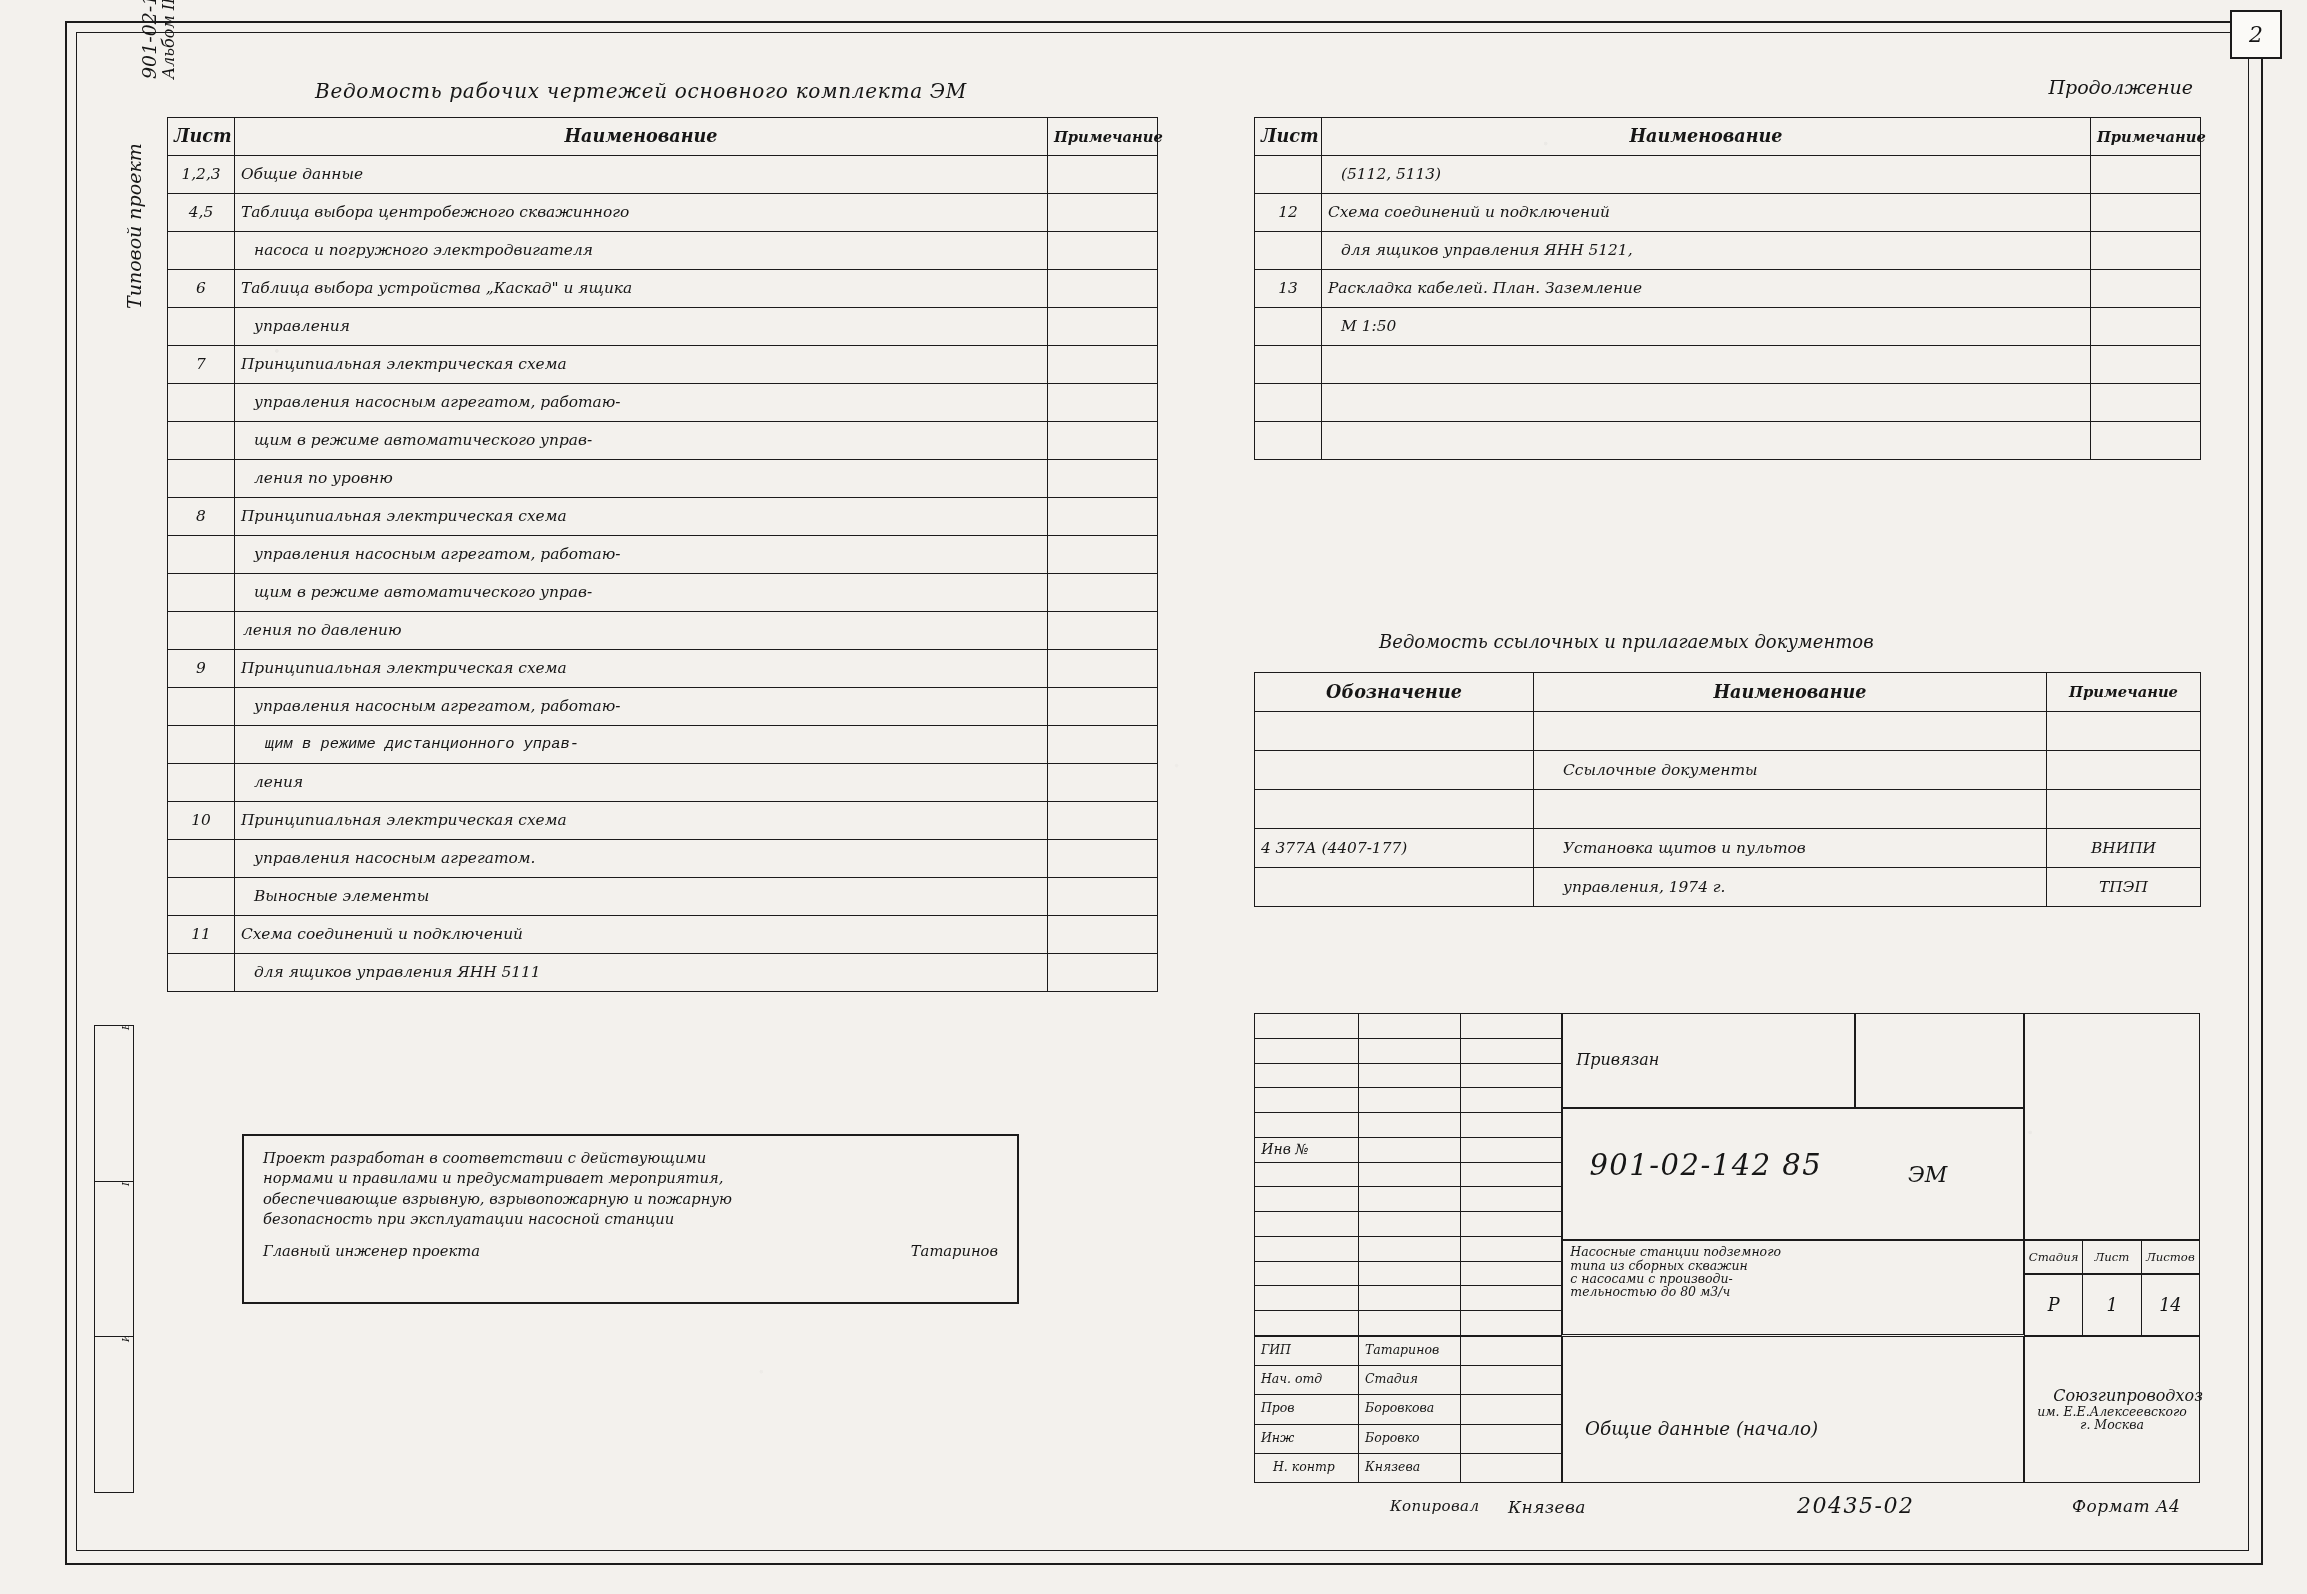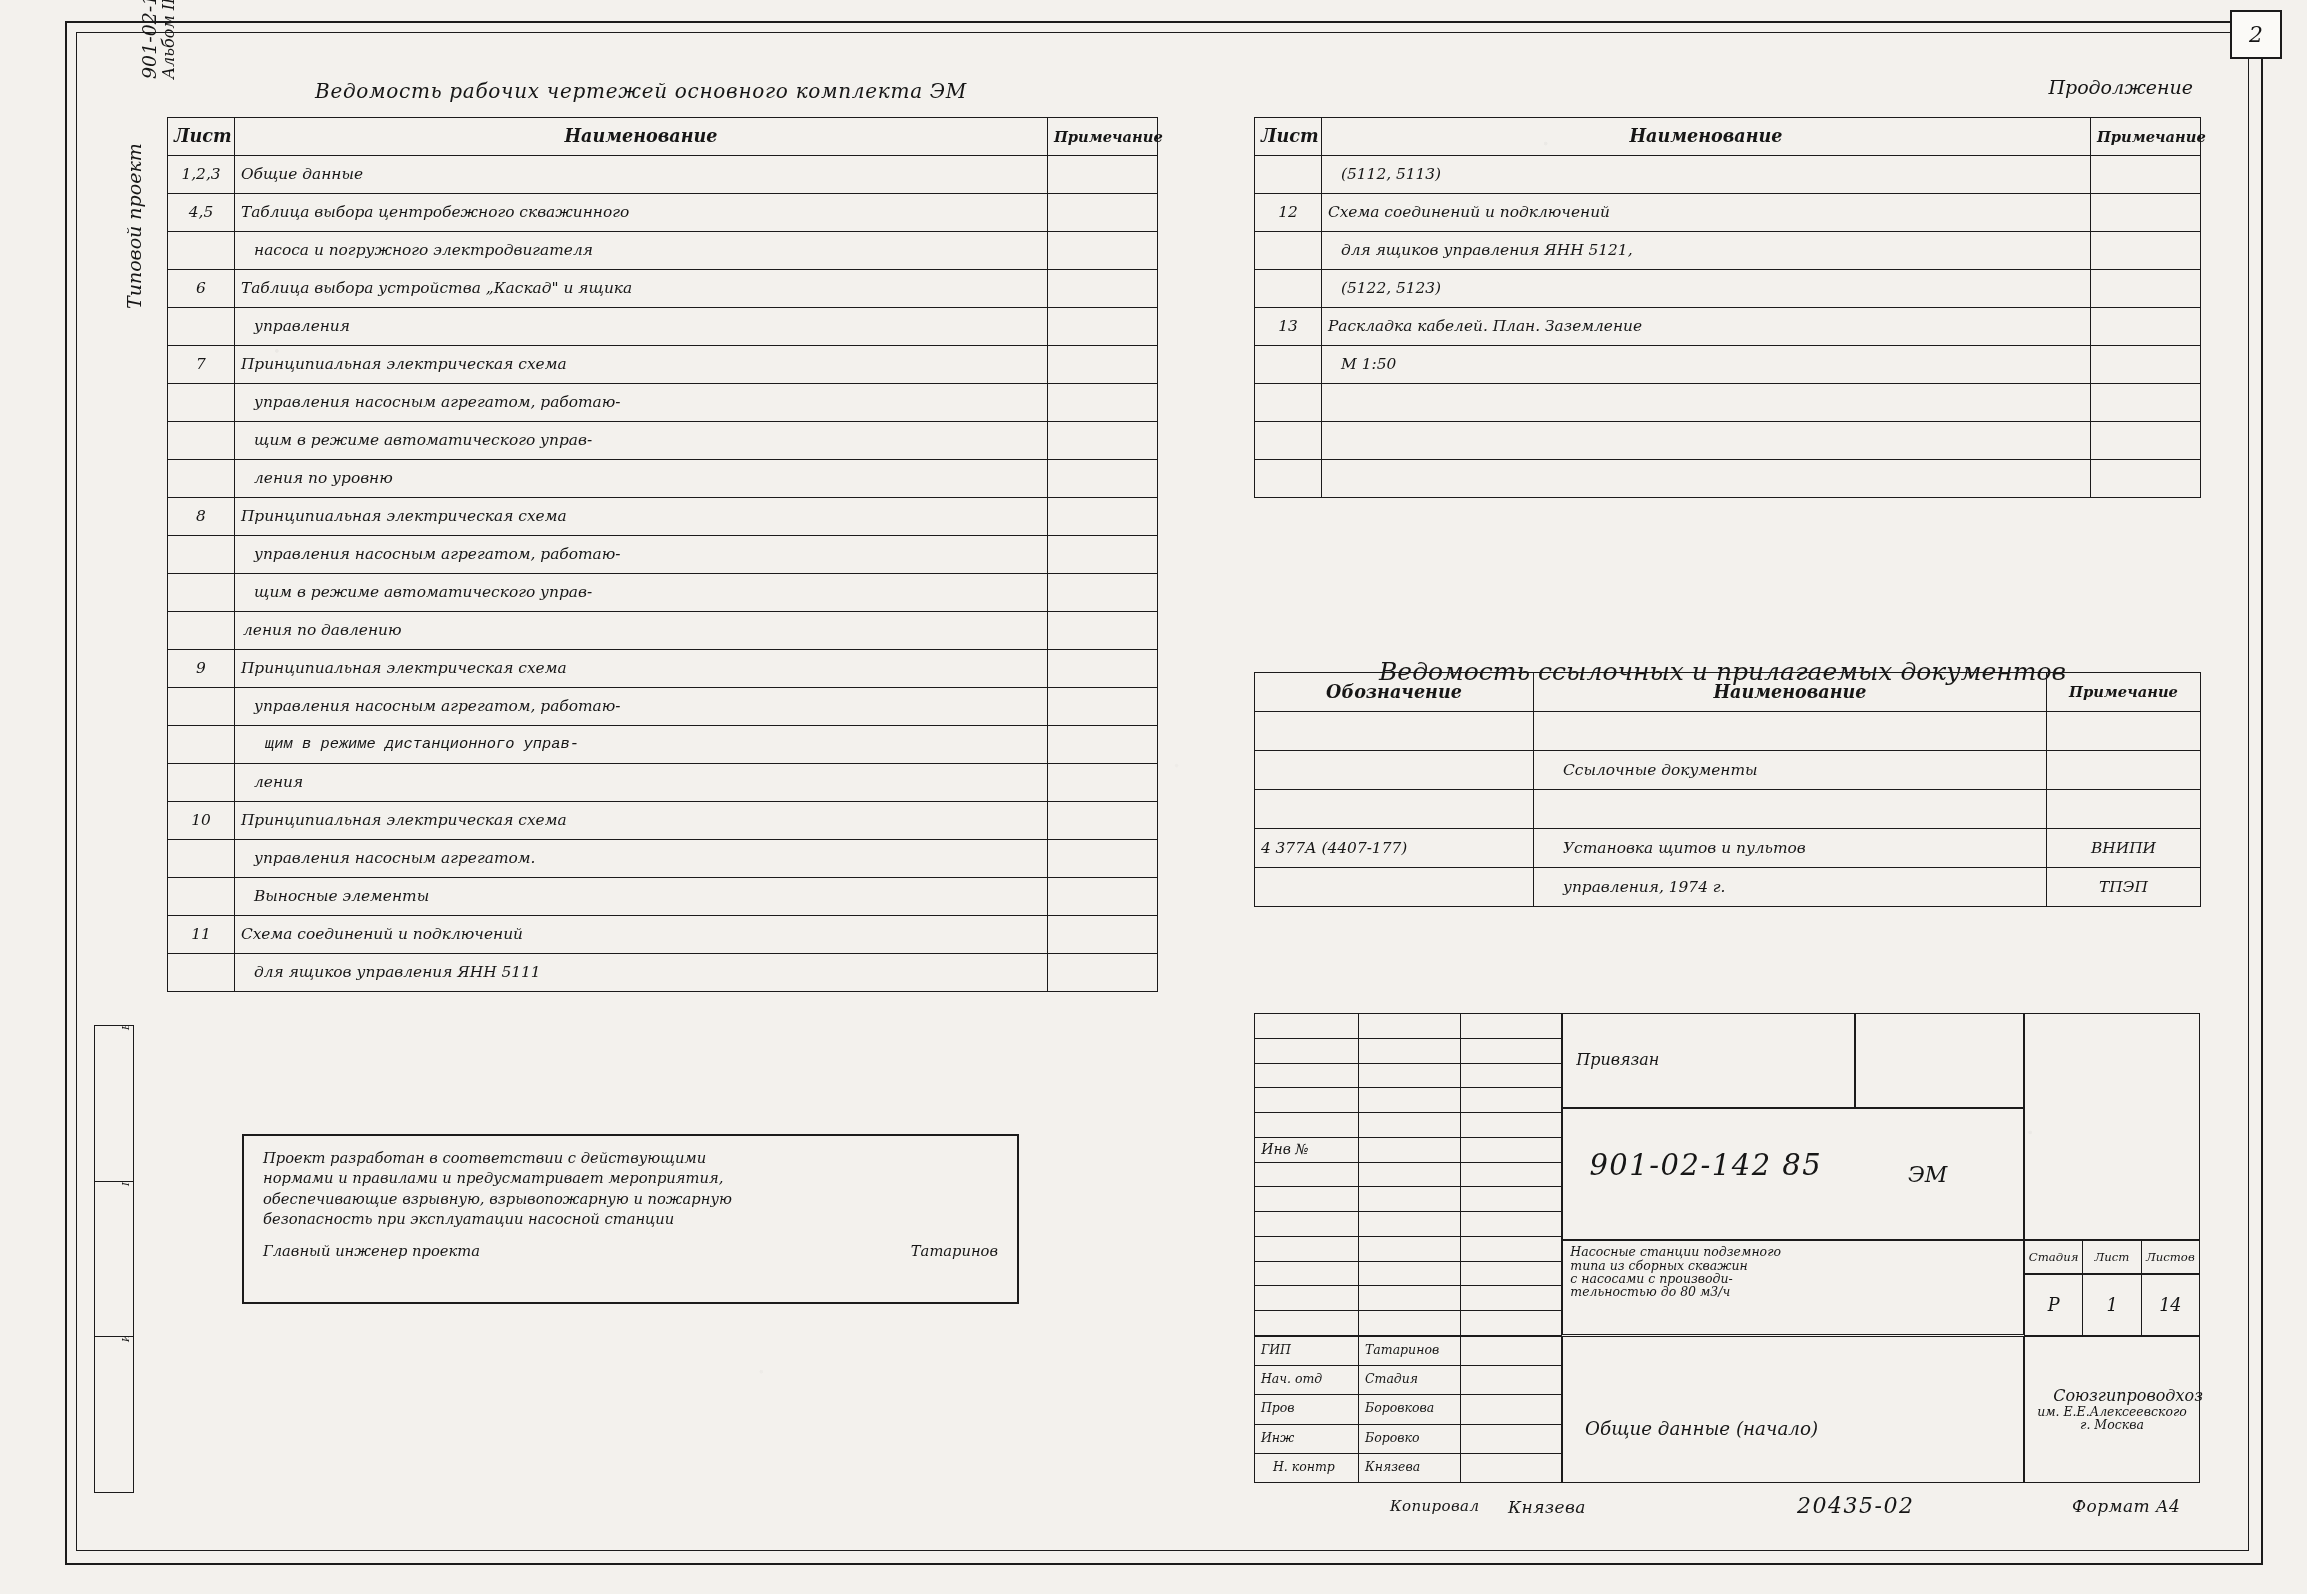--- a/index.html
+++ b/index.html
@@ -170,24 +170,23 @@
     width: 946px;
   }
   #right-table td, #right-table th { height: 34px; }
 
   
   #refdocs-title {
     position: absolute;
     left: 1379px; top: 631px;
     font-family: "DejaVu Serif", serif;
     font-style: italic;
-    font-size: 25px;
+    font-size: 18px;
     color: #161616;
     white-space: nowrap;
-    margin-top: 26px;
   }
   #refdocs-table {
     position: absolute;
     left: 1254px; top: 672px;
     width: 946px;
   }
   #refdocs-table td, #refdocs-table th { height: 35px; }
 
   
   #note-box {
@@ -424,25 +423,20 @@
         <td class="c"></td>
       </tr>
       <tr>
         <td class="c">12</td>
         <td class="l">Схема соединений и подключений</td>
         <td class="c"></td>
       </tr>
       <tr>
         <td class="c"></td>
         <td class="l" style="padding-left: 19px;">для ящиков управления ЯНН 5121,</td>
-        <td class="c"></td>
-      </tr>
-      <tr>
-        <td class="c"></td>
-        <td class="l" style="padding-left: 19px;">(5122, 5123)</td>
         <td class="c"></td>
       </tr>
       <tr>
         <td class="c">13</td>
         <td class="l">Раскладка кабелей. План. Заземление</td>
         <td class="c"></td>
       </tr>
       <tr>
         <td class="c"></td>
         <td class="l" style="padding-left: 19px;">М 1:50</td>

